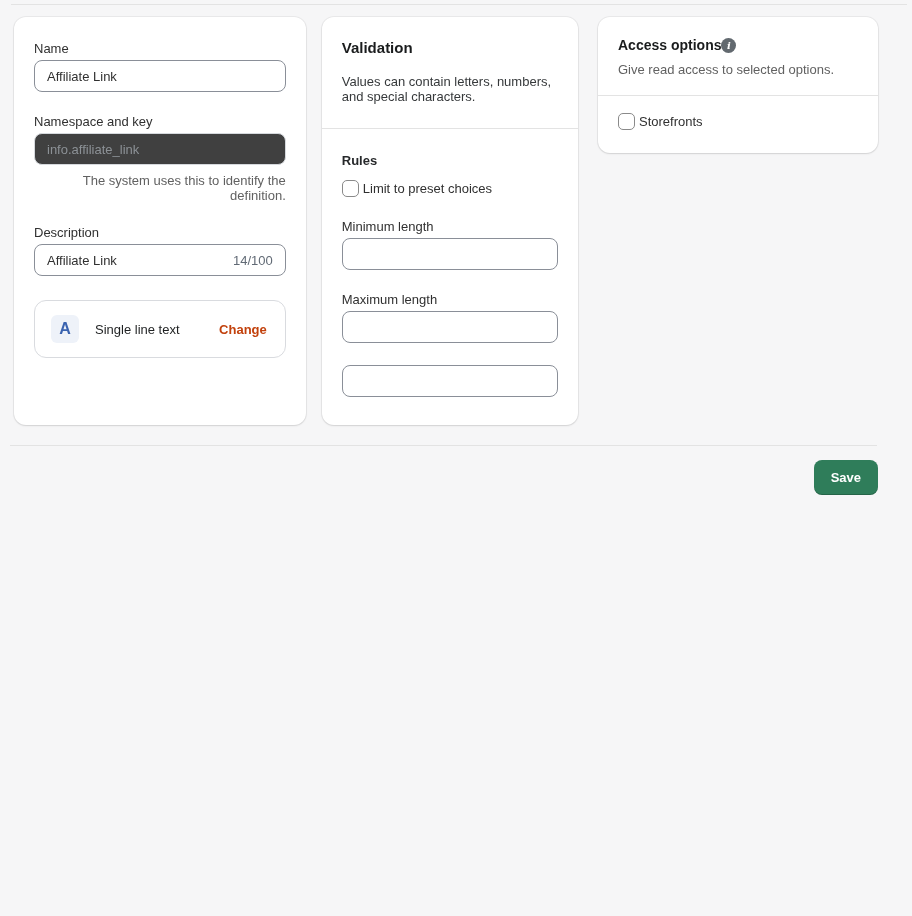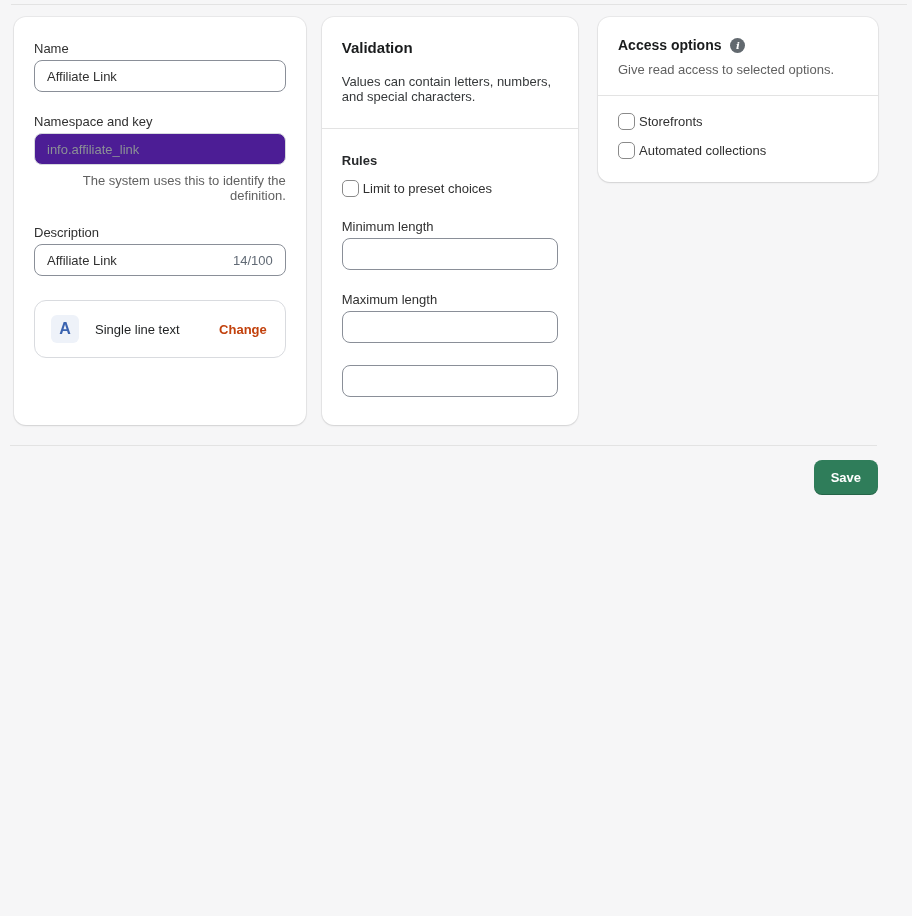--- a/index.html
+++ b/index.html
@@ -24,21 +24,21 @@
 
   .field-group { margin-top:22px; }
   .field-group.first { margin-top:0; }
   .field-label { display:block; font-size:13px; color:#303030; margin-bottom:4px; }
   .text-input {
     display:block; width:100%; height:32px;
     border:1px solid #8a8f98; border-radius:8px;
     padding:0 12px; font:inherit; color:#303030; background:#fff; outline:none;
   }
   .text-input:disabled {
-    background:#4c1d95; border-color:#d6d9dd; color:#8c9196;
+    background:#404040; border-color:#d6d9dd; color:#8c9196;
   }
   .help-text { color:#616161; margin-top:8px; font-size:13px;text-align:right; }
 
   .desc-box {
     display:flex; align-items:center; height:32px;
     border:1px solid #8a8f98; border-radius:8px; padding:0 12px; background:#fff;
   }
   .desc-box input { flex:1; border:none; outline:none; font:inherit; color:#303030; padding:0; background:transparent; }
   .char-counter { color:#616a75; margin-left:10px; white-space:nowrap; }
 
@@ -62,21 +62,21 @@
   .v-body { padding:24px 20px 28px; }
   .rules-label { font-weight:700; font-size:13px; color:#27292b; }
 
   .checkbox-row { display:flex; align-items:center; gap:4px; margin-top:12px; cursor:pointer; }
   .checkbox {
     width:17px; height:17px; flex:none;
     border:1.5px solid #8a8a8a; border-radius:5px; background:#fff;
   }
 
   .access-head { padding:20px 20px 18px; }
-  .access-title-row { display:flex; align-items:center; gap:9px; }
+  .access-title-row { display:flex; align-items:center; }
   .access-title { font-size:14px; font-weight:700; color:#1a1c1d; }
   .info-icon {
     width:15px; height:15px; border-radius:50%; background:#62696f; color:#fff;
     font-size:10px; font-weight:700; font-family:"DejaVu Serif", serif;
     display:flex; align-items:center; justify-content:center; flex:none;
     font-style:italic;
   }
   .access-sub { margin-top:9px; color:#616161; }
   .access-body { padding:17px 20px 23px; }
   .access-body .checkbox-row.first { margin-top:0; }
@@ -169,24 +169,20 @@
           <span class="info-icon">i</span>
         </div>
         <div class="access-sub">Give read access to selected options.</div>
       </div>
       <div class="divider"></div>
       <div class="access-body">
         <label class="checkbox-row first">
           <span class="checkbox"></span>
           <span>Storefronts</span>
         </label>
-        <label class="checkbox-row">
-          <span class="checkbox"></span>
-          <span>Automated collections</span>
-        </label>
       </div>
     </section>
   </aside>
 
 </div>
 
 <div class="footer-rule"></div>
 <div class="footer-inner">
   <button class="save-btn">Save</button>
 </div>

